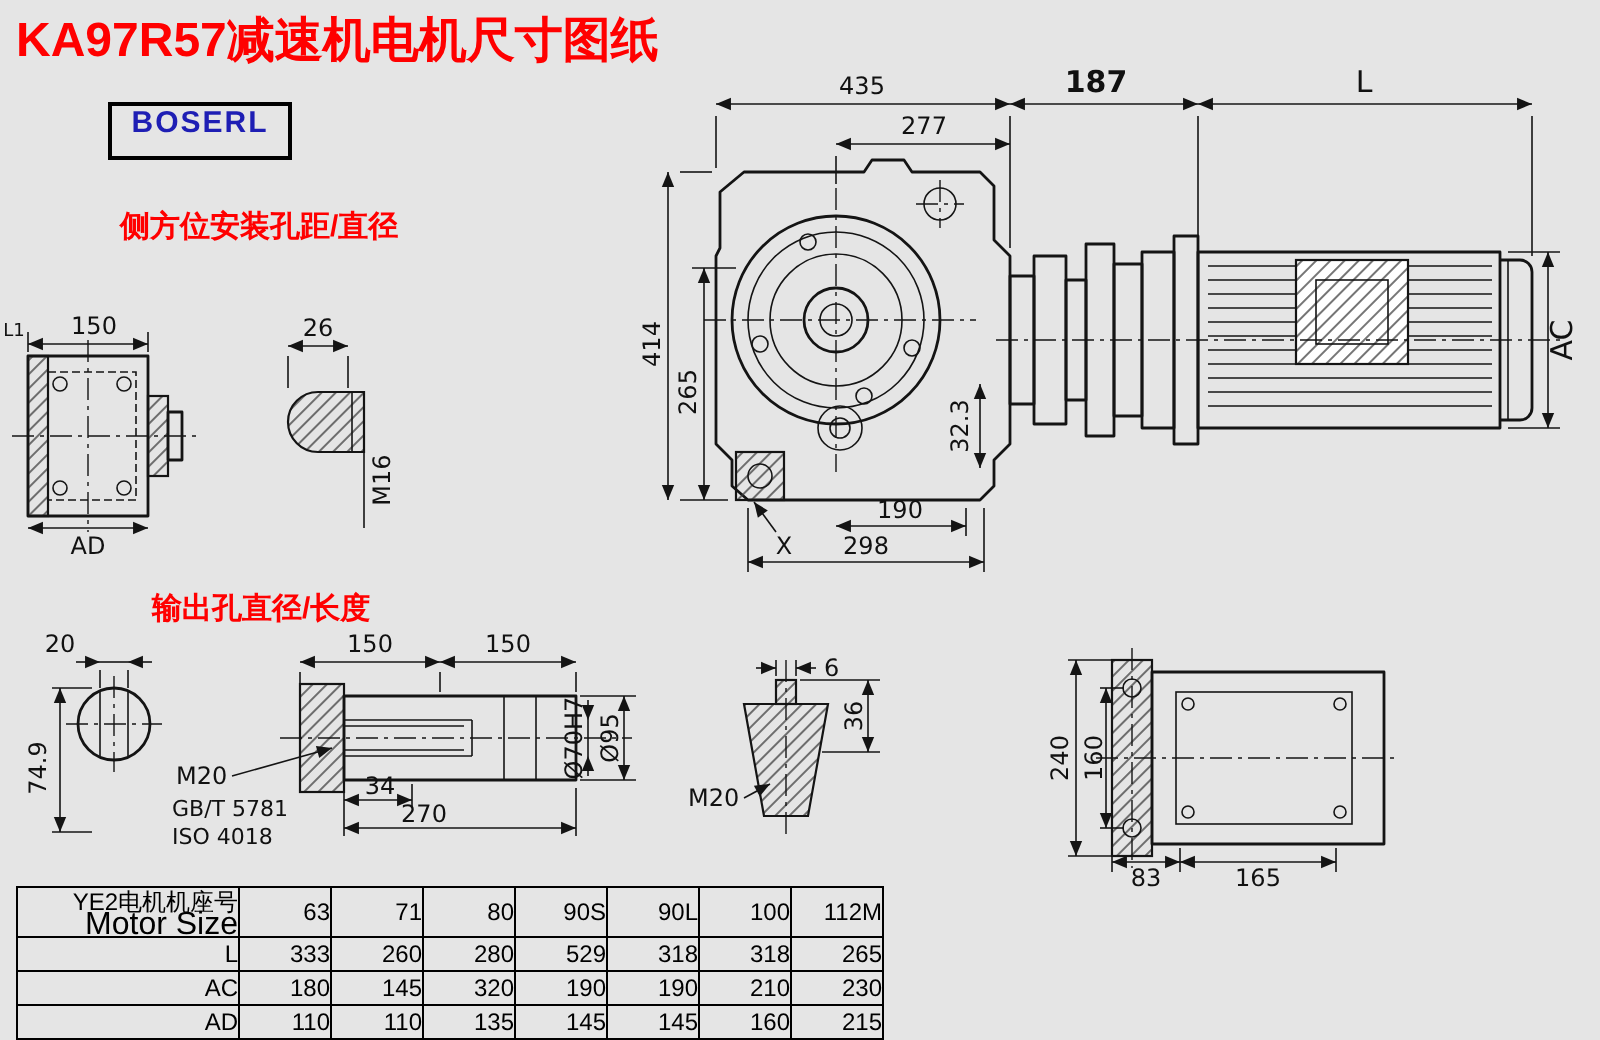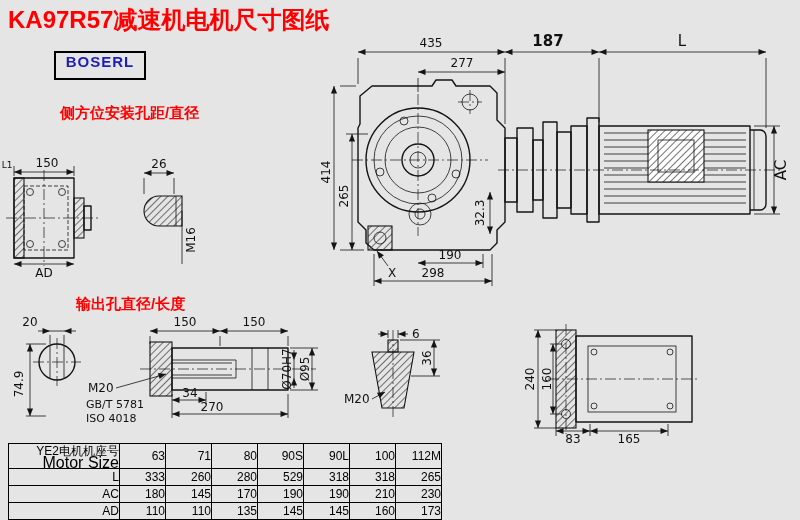--- a/index.html
+++ b/index.html
@@ -308,32 +308,32 @@
       <td>280</td>
       <td>529</td>
       <td>318</td>
       <td>318</td>
       <td>265</td>
     </tr>
     <tr>
       <th class="c0">AC</th>
       <td>180</td>
       <td>145</td>
-      <td>170</td>
+      <td>320</td>
       <td>190</td>
       <td>190</td>
       <td>210</td>
       <td>230</td>
     </tr>
     <tr>
       <th class="c0">AD</th>
       <td>110</td>
       <td>110</td>
       <td>135</td>
       <td>145</td>
       <td>145</td>
       <td>160</td>
-      <td>173</td>
+      <td>215</td>
     </tr>
   </tbody>
     </table>
 
 </div>
 
 </body></html>

